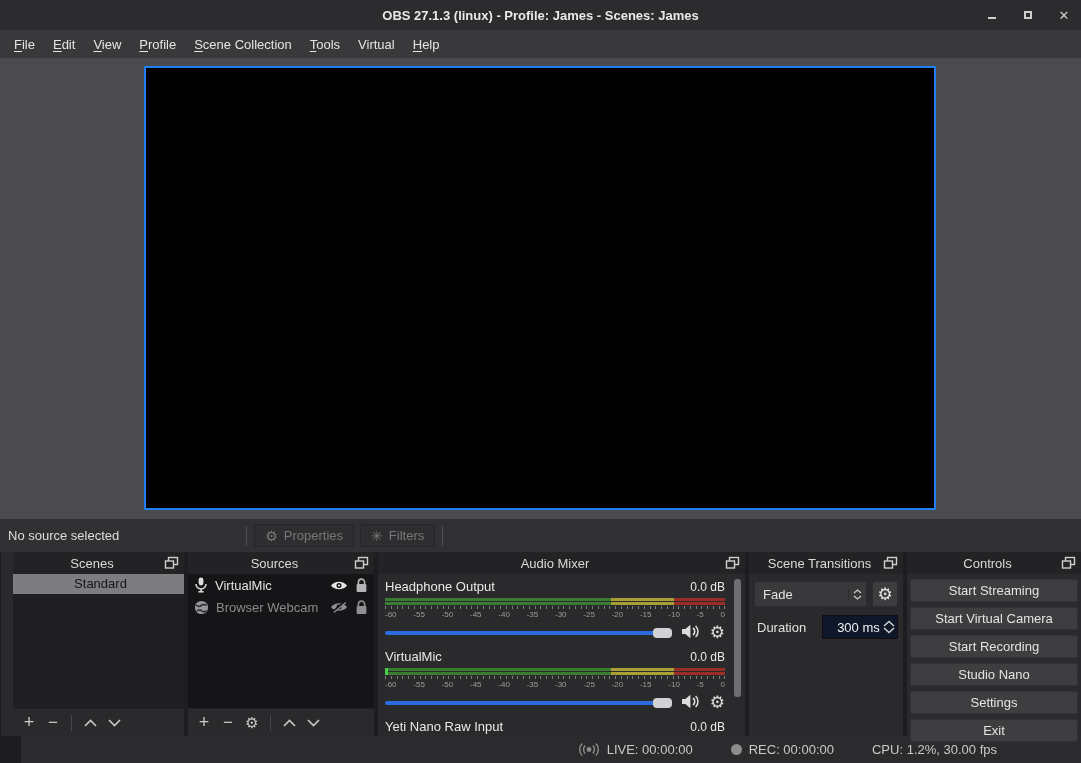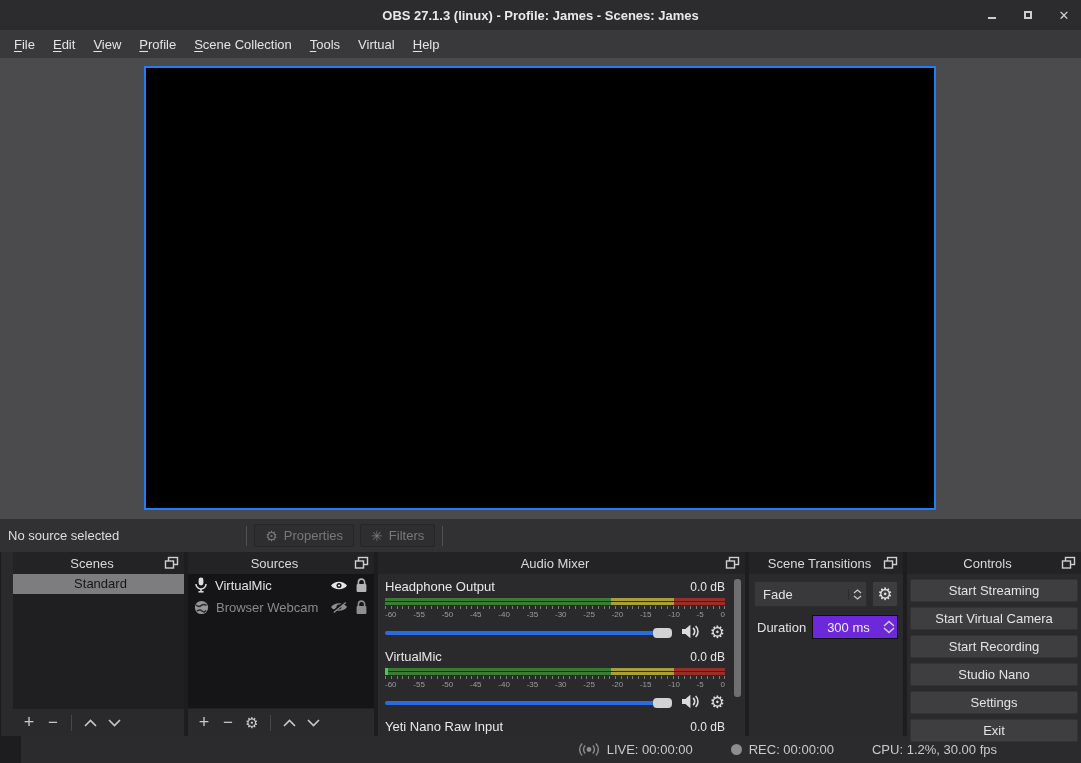--- a/index.html
+++ b/index.html
@@ -113,23 +113,23 @@
     flex:1; height:26px; background:#39393b; border:1px solid #2c2c2e; border-radius:2px;
     display:flex; align-items:center;
   }
   .combo .comboval { flex:1; padding-left:8px; color:#e2e2e2; }
   .combo .combospin { width:18px; border-left:1px solid #2c2c2e; display:flex; flex-direction:column; align-items:center; justify-content:center; gap:1px; }
   .combospin svg { display:block; }
   .gearbtn {
     width:26px; height:26px; background:#3d3d3f; border:1px solid #2c2c2e; border-radius:2px;
     display:flex; align-items:center; justify-content:center; color:#e0e0e0; font-size:17px;
   }
-  .transrow2 { display:flex; align-items:center; margin-top:8px; gap:6px; }
+  .transrow2 { display:flex; align-items:center; margin-top:8px; gap:16px; }
   .translabel { color:#e2e2e2; padding-left:3px; }
-  .spinbox { flex:1; height:24px; background:#6d28d9; border:1px solid #0f0f11; display:flex; align-items:center; }
+  .spinbox { flex:1; height:24px; background:#0f172a; border:1px solid #0f0f11; display:flex; align-items:center; }
   .spinbox .spinval { flex:1; text-align:left; padding-left:14px; color:#f0f0f0; }
   .spinarrows { width:16px; display:flex; flex-direction:column; align-items:center; justify-content:center; gap:0px; }
   .spinarrows svg { display:block; }
   
   .ctrlbody { padding:4px 2px; display:flex; flex-direction:column; }
   .cbtn {
     height:23px; margin:1px 1px 4px 1px; background:#3e3e41; border:1px solid #333335;
     border-radius:2px; color:#e3e3e3; font-size:13px; font-family:inherit;
     display:flex; align-items:center; justify-content:center;
   }

